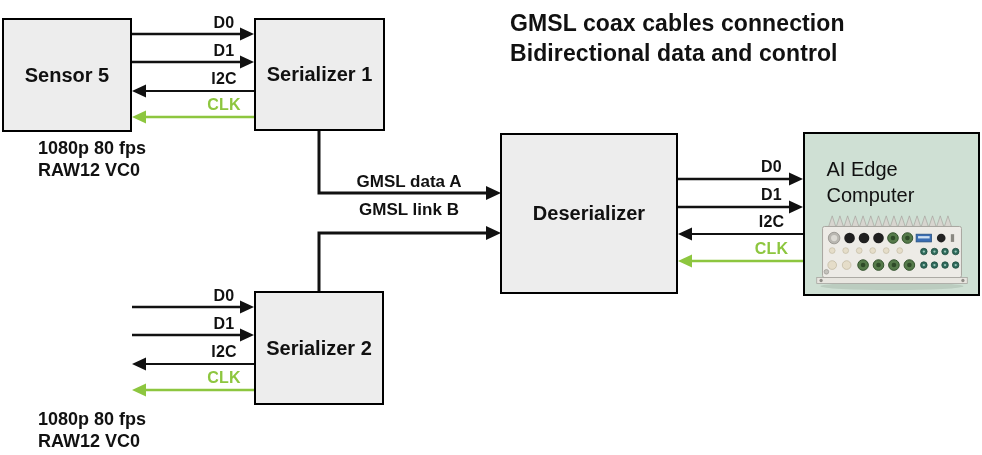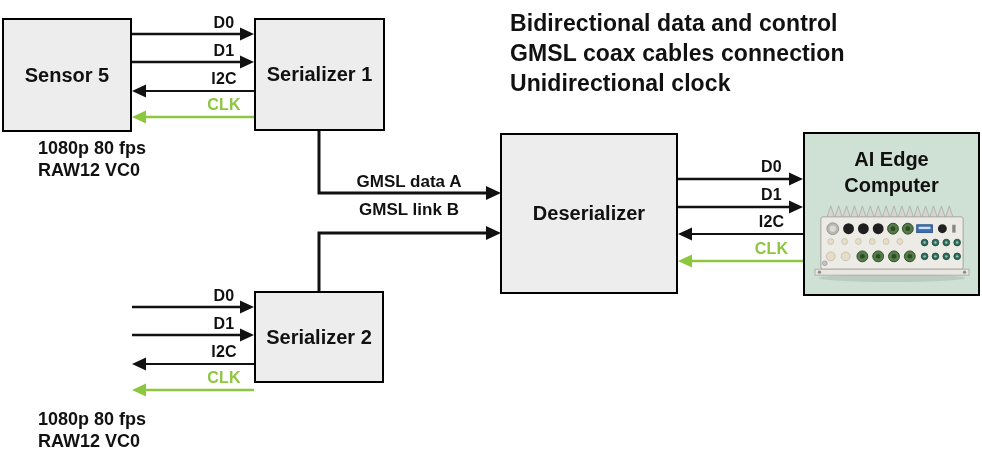--- a/index.html
+++ b/index.html
@@ -17,22 +17,22 @@
     position:absolute; box-sizing:border-box;
     background:var(--box-fill,#ededed); border:2px solid #000;
     display:flex; align-items:center; justify-content:center;
     font-weight:700; font-size:20px; text-align:center;
   }
   .node-ai {
     position:absolute; box-sizing:border-box;
     background:var(--ai-box-fill,#cfe0d4); border:2px solid #000;
     display:flex; flex-direction:column; align-items:center;
   }
-  .ai-label { font-weight:700; font-size:20px; line-height:26px; text-align:center;
-              width:130px; padding-top:12px; }
+  .ai-label { font-weight:400; font-size:20px; line-height:26px; text-align:left;
+              width:130px; padding-top:22px; }
   .sig {
     position:absolute; font-weight:700; font-size:16px; line-height:18px;
     text-align:center; width:122px; letter-spacing:.2px;margin-left:31px;
   }
   .sig-green { color:var(--accent-green,#8dc63f); }
   .gmsl-label {
     position:absolute; font-weight:700; font-size:17px; line-height:19px;
     text-align:center; width:178px;
   }
   .sub {
@@ -105,32 +105,31 @@
       <line class="ln" x1="691" y1="234" x2="803" y2="234" stroke-width="2"></line>
       <polygon class="hd" points="678,234 692,227.5 692,240.5"></polygon>
     </g>
     <g>
       <line class="ln-green" x1="691" y1="261" x2="803" y2="261" stroke-width="2.5"></line>
       <polygon class="hd-green" points="678,261 692,254.5 692,267.5"></polygon>
     </g>
   </svg>
 
   <div class="title">
+    <div>GMSL coax cables connection</div>
     <div>Bidirectional data and control</div>
-    <div>GMSL coax cables connection</div>
-    <div>Unidirectional clock</div>
   </div>
 
   <div class="node" style="left:2px;top:18px;width:130px;height:114px;">
     <span>Sensor 5</span>
   </div>
   <div class="node" style="left:254px;top:18px;width:131px;height:113px;">
     <span>Serializer 1</span>
   </div>
-  <div class="node" style="left:254px;top:291px;width:130px;height:92px;">
+  <div class="node" style="left:254px;top:291px;width:130px;height:114px;">
     <span>Serializer 2</span>
   </div>
   <div class="node" style="left:500px;top:133px;width:178px;height:161px;">
     <span>Deserializer</span>
   </div>
 
   <div class="node-ai" style="left:803px;top:132px;width:177px;height:164px;">
     <div class="ai-label">AI Edge Computer</div>
     <svg width="158" height="84" viewBox="0 0 160 85" style="margin-top:4px;" aria-hidden="true">
       <ellipse cx="80" cy="77" rx="74" ry="4" fill="#b2c3b6" opacity="0.7"></ellipse>

